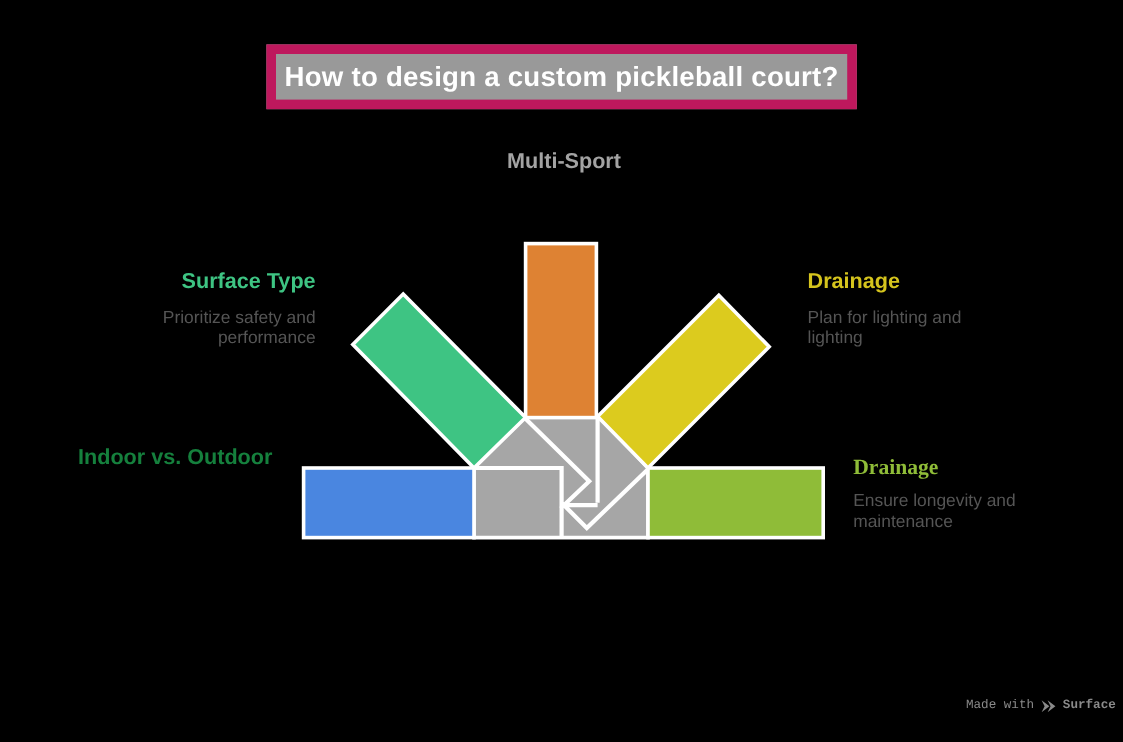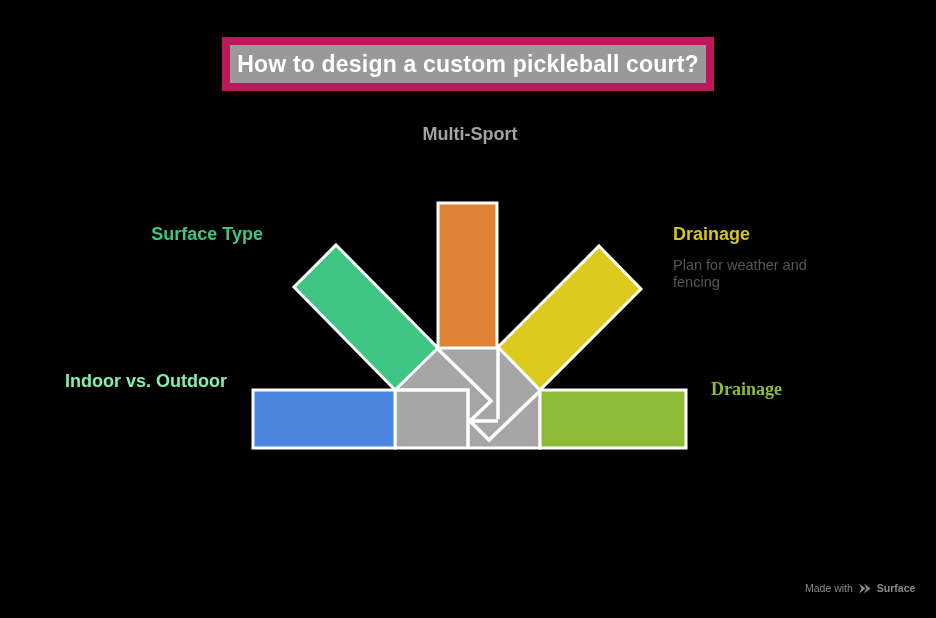--- a/index.html
+++ b/index.html
@@ -61,20 +61,21 @@
   .desc-drainage { left: 711px; top: 410px; width: 155px; }
 
   .badge {
     position: absolute;
     left: 805px; top: 582px;
     display: flex; align-items: center; gap: 5px;
     color: #8a8a8a;
     font-size: 10.5px;
     text-decoration: none;
     cursor: pointer;
+    font-family: Liberation Mono, monospace;
   }
   .badge .brand { font-weight: 700; }
 </style>
 </head>
 <body>
 
 <div class="canvas">
 
   <div class="title-box">
     <h1>How to design a custom pickleball court?</h1>
@@ -93,27 +94,29 @@
     <rect x="253" y="390" width="142" height="58" stroke="#ffffff" stroke-width="3" fill="#4A86E0"></rect>
 
     <rect x="540" y="390" width="146" height="58" stroke="#ffffff" stroke-width="3" fill="#8FBC38"></rect>
 
     <path d="M438,349 L491,401 L470,421 L498,421 M498,349 L498,419 M540,391 L489,440 L468,419 M396,390 L468,390 L468,447" fill="none" stroke="#ffffff" stroke-width="3.5" stroke-linejoin="miter" stroke-linecap="butt"></path>
   </svg>
 
   <div class="label ta-c lbl-multisport" style="color: #a3a3a3;">Multi-Sport</div>
 
   <div class="label ta-r lbl-surface" style="color: rgb(62, 196, 131);">Surface Type</div>
+  <div class="desc ta-r desc-surface">Prioritize safety and performance</div>
 
   <div class="label ta-l lbl-amenities" style="color: rgb(213, 196, 29);">Drainage</div>
-  <div class="desc ta-l desc-amenities">Plan for weather and fencing</div>
+  <div class="desc ta-l desc-amenities">Plan for lighting and lighting</div>
 
-  <div class="label ta-r lbl-indoor" style="color: #86efac;">Indoor vs. Outdoor</div>
+  <div class="label ta-r lbl-indoor" style="color: #15803d;">Indoor vs. Outdoor</div>
 
   <div class="label ta-l lbl-drainage" style="color: rgb(143, 188, 56);">Drainage</div>
+  <div class="desc ta-l desc-drainage">Ensure longevity and maintenance</div>
 
   <a class="badge">
     <span>Made with</span>
     <svg width="14" height="11" viewBox="0 0 14 11">
       <polygon points="1,0.5 7.5,5.5 1,10.5 3.5,5.5" fill="#8a8a8a"></polygon>
       <polygon points="6,0.5 12.5,5.5 6,10.5 8.5,5.5" fill="#8a8a8a"></polygon>
     </svg>
     <span class="brand">Surface</span>
   </a>
 

